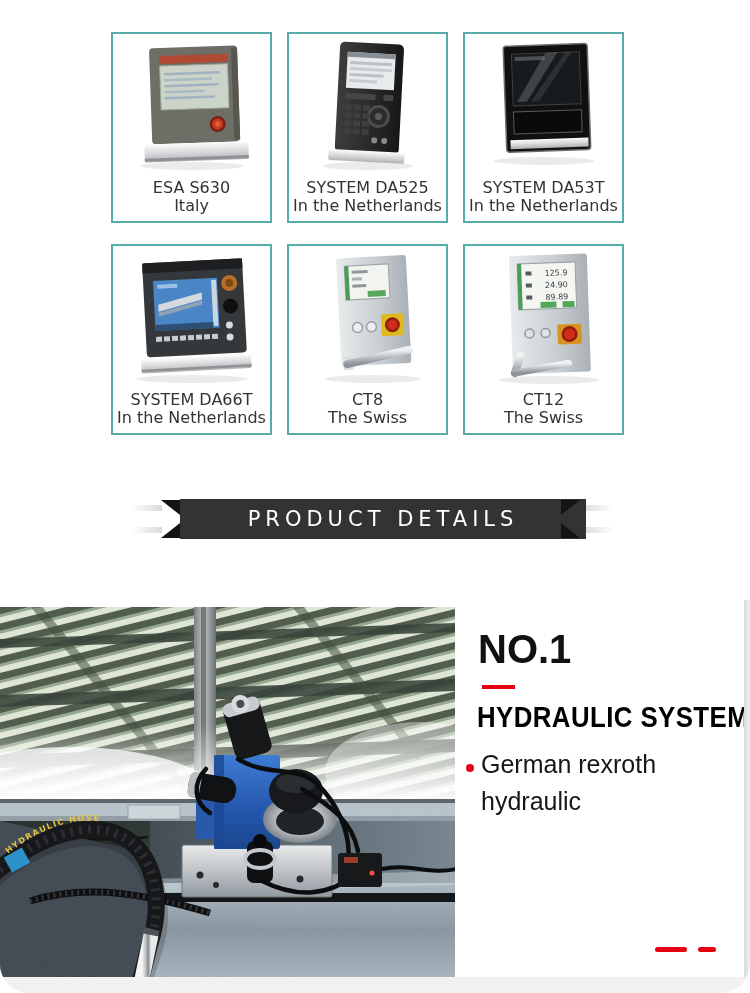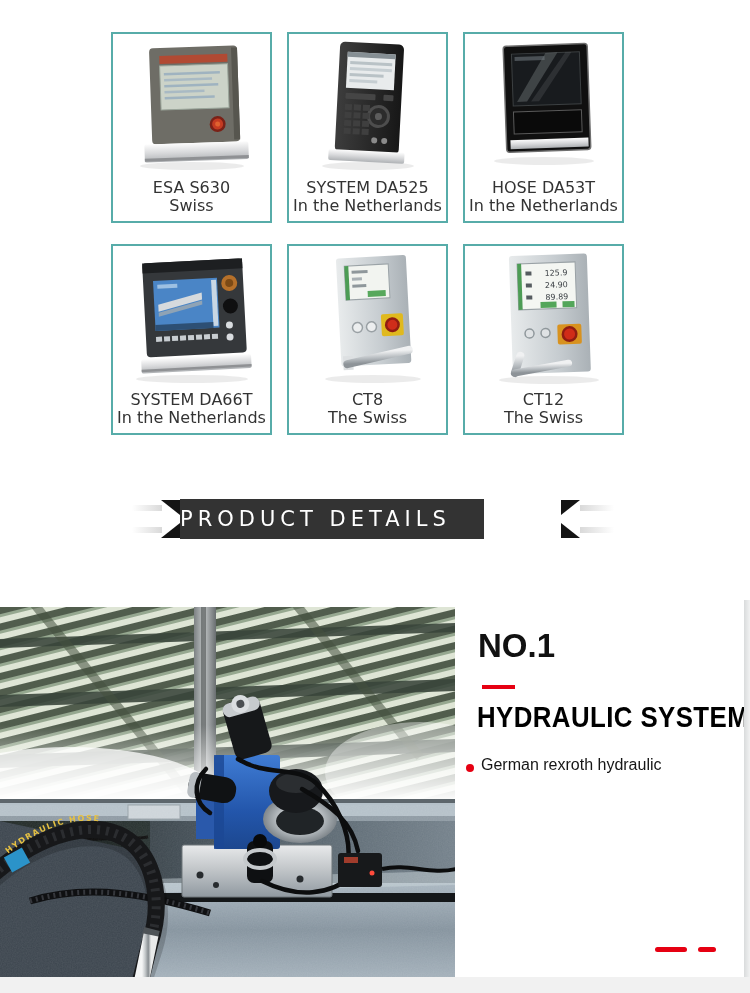--- a/index.html
+++ b/index.html
@@ -1,17 +1,17 @@
 <!DOCTYPE html>
 <html><head>
 <meta charset="utf-8">
 <style>
   * { margin:0; padding:0; box-sizing:border-box; }
   body { background:#fff; font-family:"Liberation Sans", sans-serif; }
-  .canvas { position:relative; width:750px; height:993px; background:#ffffff; overflow:hidden; }
+  .canvas { position:relative; width:750px; height:993px; background:#ffffff; overflow:hidden;border-radius:29px; }
 
   
   .cards-grid {
     position:absolute; left:111px; top:32px;
     display:grid; grid-template-columns:repeat(3,161px); grid-auto-rows:191px;
     column-gap:15px; row-gap:21px;
   }
   .card {
     border:2px solid #57aca9; background:#fff;
     display:flex; flex-direction:column; align-items:center;
@@ -20,47 +20,47 @@
   .device { width:150px; height:134px; flex:0 0 auto; }
   .caption {
     margin-top:auto; margin-bottom:7px; text-align:center;
     font-size:16px; line-height:17.5px; color:#333; width:100%;
     font-family:"DejaVu Sans","Liberation Sans",sans-serif;
   }
 
   
   .ribbon-wrap { position:absolute; left:0; top:499px; width:750px; height:40px; }
   .ribbon-bar {
-    position:absolute; left:180px; top:0; width:304px; height:40px;
-    background:#333333; color:#fff; 
+    position:absolute; left:180px; top:0; width:406px; height:40px;
+    background:#333333; color:#fff; text-align:center;
     font-size:21px; line-height:40px; letter-spacing:5px; font-weight:400;
     font-family:"DejaVu Sans","Liberation Sans",sans-serif;
   }
   .ribbon-cap { position:absolute; top:0; width:19px; height:40px; }
   .cap-left { left:161px; } .cap-right { left:561px; }
   .tail { position:absolute; height:6px; }
   .tail-l1 { left:132px; top:6px;  width:30px; background:linear-gradient(to left,#d9d9d9,rgba(255,255,255,0)); }
   .tail-l2 { left:132px; top:28px; width:30px; background:linear-gradient(to left,#d9d9d9,rgba(255,255,255,0)); }
   .tail-r1 { left:580px; top:6px;  width:34px; background:linear-gradient(to right,#d9d9d9,rgba(255,255,255,0)); }
   .tail-r2 { left:580px; top:28px; width:34px; background:linear-gradient(to right,#d9d9d9,rgba(255,255,255,0)); }
 
   
   .feature { position:absolute; left:0; top:600px; width:750px; height:393px; background:#fff; }
   .photo { position:absolute; left:0; top:7px; width:455px; height:370px; display:block; }
   .bottom-band { position:absolute; left:0; top:377px; width:750px; height:16px; background:#f1f1f1; }
   .edge-strip { position:absolute; right:0; top:0; width:6px; height:393px;
     background:linear-gradient(to right,#d9dbdc,#f1f2f2); }
 
-  .rank { position:absolute; left:478px; top:27px; font-size:33px; font-weight:800; color:#111;
+  .rank { position:absolute; left:478px; top:27px; font-size:40px; font-weight:800; color:#111;
           font-family:"Liberation Sans",sans-serif; }
   .accent-line { position:absolute; left:482px; top:85px; width:33px; height:4px; background:#e60012; }
   .feat-title { position:absolute; left:477px; top:100px; font-size:30px; font-weight:700; color:#000;
           white-space:nowrap; transform:scaleX(.86); transform-origin:left top; letter-spacing:.5px; }
   .bullet-dot { position:absolute; left:466px; top:164px; width:8px; height:8px; border-radius:50%; background:#e60012; }
-  .bullet-text { position:absolute; left:481px; top:146px; width:240px; font-size:16px; line-height:37px; color:#161616; }
+  .bullet-text { position:absolute; left:481px; top:146px; width:240px; font-size:25px; line-height:37px; color:#161616; }
   .pager-dash { position:absolute; top:347px; height:5px; border-radius:2.5px; background:#e60012; }
   .dash-1 { left:655px; width:32px; } .dash-2 { left:698px; width:18px; }
 
   svg text { font-family:"DejaVu Sans","Liberation Sans",sans-serif; }
 </style>
 </head>
 <body>
 
 <svg width="0" height="0" style="position:absolute" aria-hidden="true">
   <defs>
@@ -105,21 +105,21 @@
           <rect x="48" y="57" width="50" height="2.5" fill="#9fb3c0"></rect>
           <circle cx="100" cy="86" r="8" fill="#7a2117"></circle>
           <circle cx="100" cy="86" r="5.5" fill="#c43b22"></circle>
           <circle cx="100" cy="86" r="2.5" fill="#e0622f"></circle>
           <rect x="26" y="104" width="104" height="18" rx="2" fill="url(#gradSilver)"></rect>
           <rect x="26" y="118" width="104" height="3" fill="#8f9194"></rect>
         </g>
       </svg>
       <div class="caption">
         <div>ESA S630</div>
-        <div>Swiss</div>
+        <div>Italy</div>
       </div>
     </div>
 
     <div class="card">
       <svg class="device" viewBox="0 0 150 134">
         <ellipse cx="75" cy="127" rx="46" ry="4" fill="#000" opacity=".08"></ellipse>
         <g transform="rotate(3 75 67)">
           <rect x="44" y="4" width="64" height="110" rx="5" fill="url(#gradDark)"></rect>
           <rect x="52" y="14" width="48" height="36" fill="#e8ebec"></rect>
           <rect x="52" y="14" width="48" height="5" fill="#868f94"></rect>
@@ -163,21 +163,21 @@
           <rect x="36" y="6" width="84" height="106" rx="3" fill="#101010" stroke="#6f6f6f" stroke-width="1.5"></rect>
           <rect x="44" y="14" width="68" height="52" fill="#181b1e" stroke="#3c4042" stroke-width="1"></rect>
           <polygon points="48,62 78,14 90,14 58,62" fill="#cfd4d6" opacity=".22"></polygon>
           <polygon points="62,62 98,14 104,14 70,62" fill="#aeb4b6" opacity=".14"></polygon>
           <rect x="47" y="17" width="30" height="4" fill="#6c7579" opacity=".6"></rect>
           <rect x="44" y="72" width="68" height="22" fill="#0a0a0a" stroke="#5a5a5a" stroke-width="1"></rect>
           <rect x="40" y="100" width="78" height="9" fill="url(#gradSilver)"></rect>
         </g>
       </svg>
       <div class="caption">
-        <div>HOSE DA53T</div>
+        <div>SYSTEM DA53T</div>
         <div>In the Netherlands</div>
       </div>
     </div>
 
     <div class="card">
       <svg class="device" viewBox="0 0 150 134">
         <ellipse cx="75" cy="128" rx="56" ry="4" fill="#000" opacity=".08"></ellipse>
         <g transform="rotate(-3 75 67)">
           <rect x="28" y="10" width="100" height="94" rx="4" fill="#35383b"></rect>
           <rect x="28" y="10" width="100" height="10" fill="#1d1f21"></rect>

